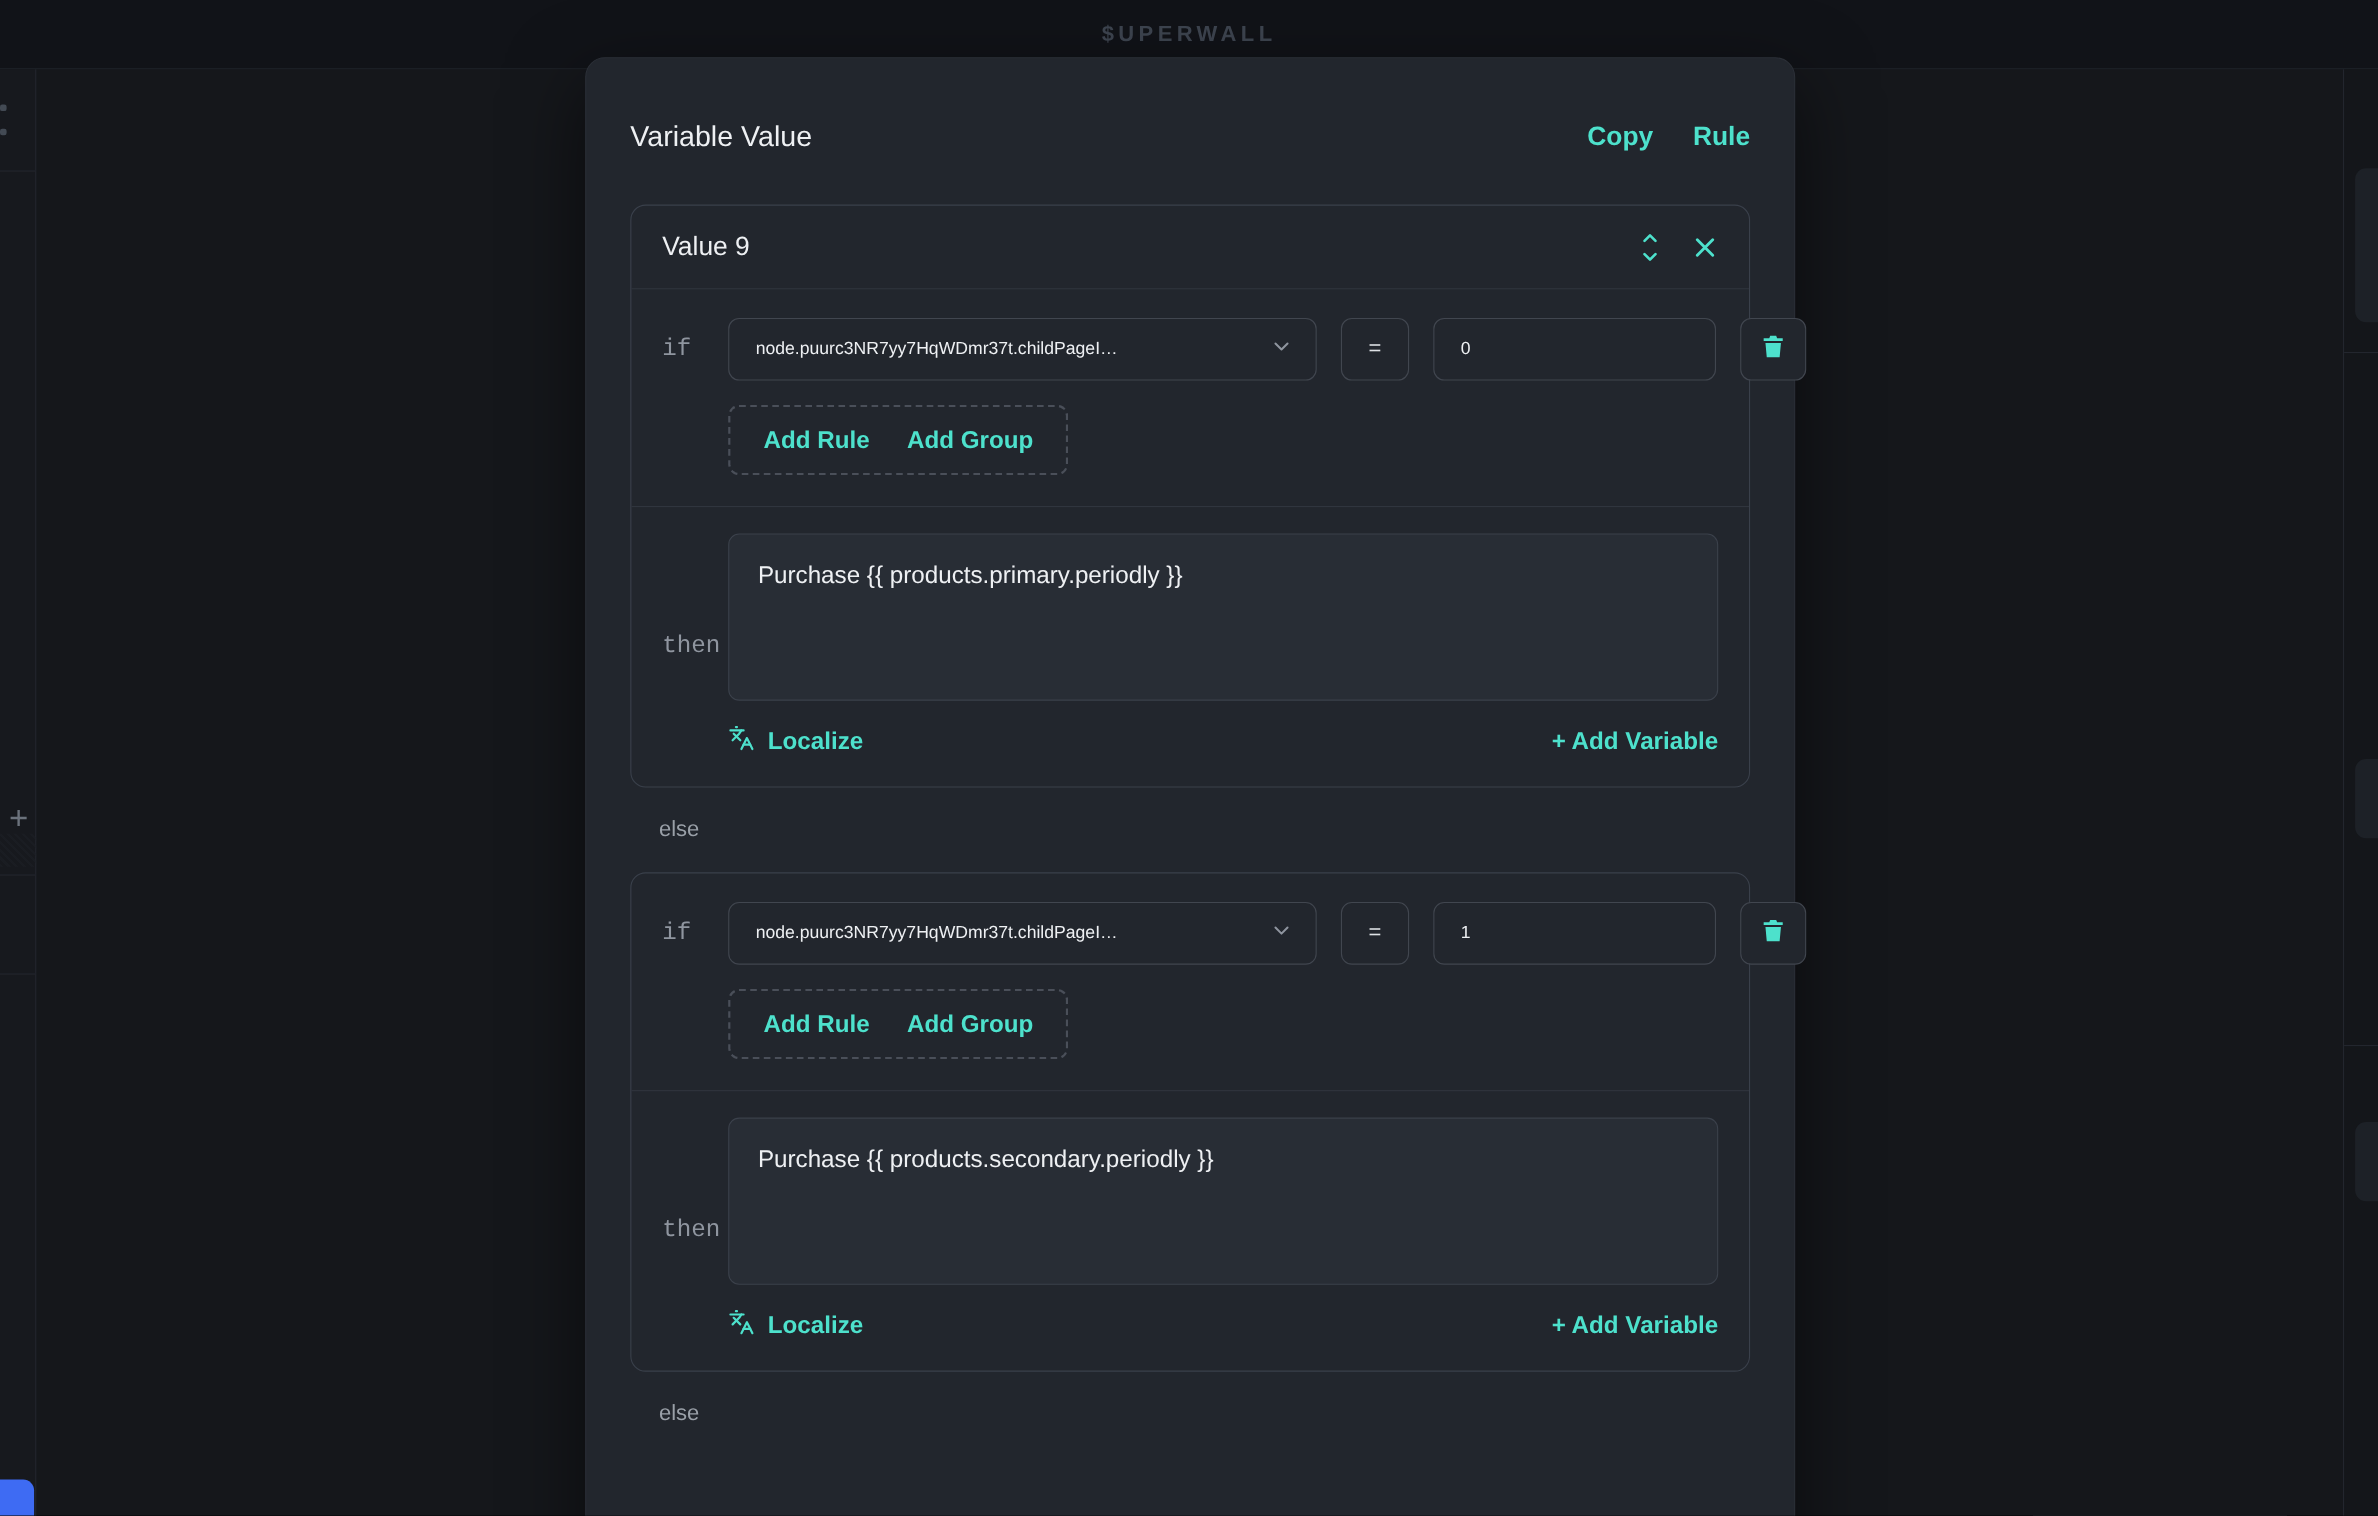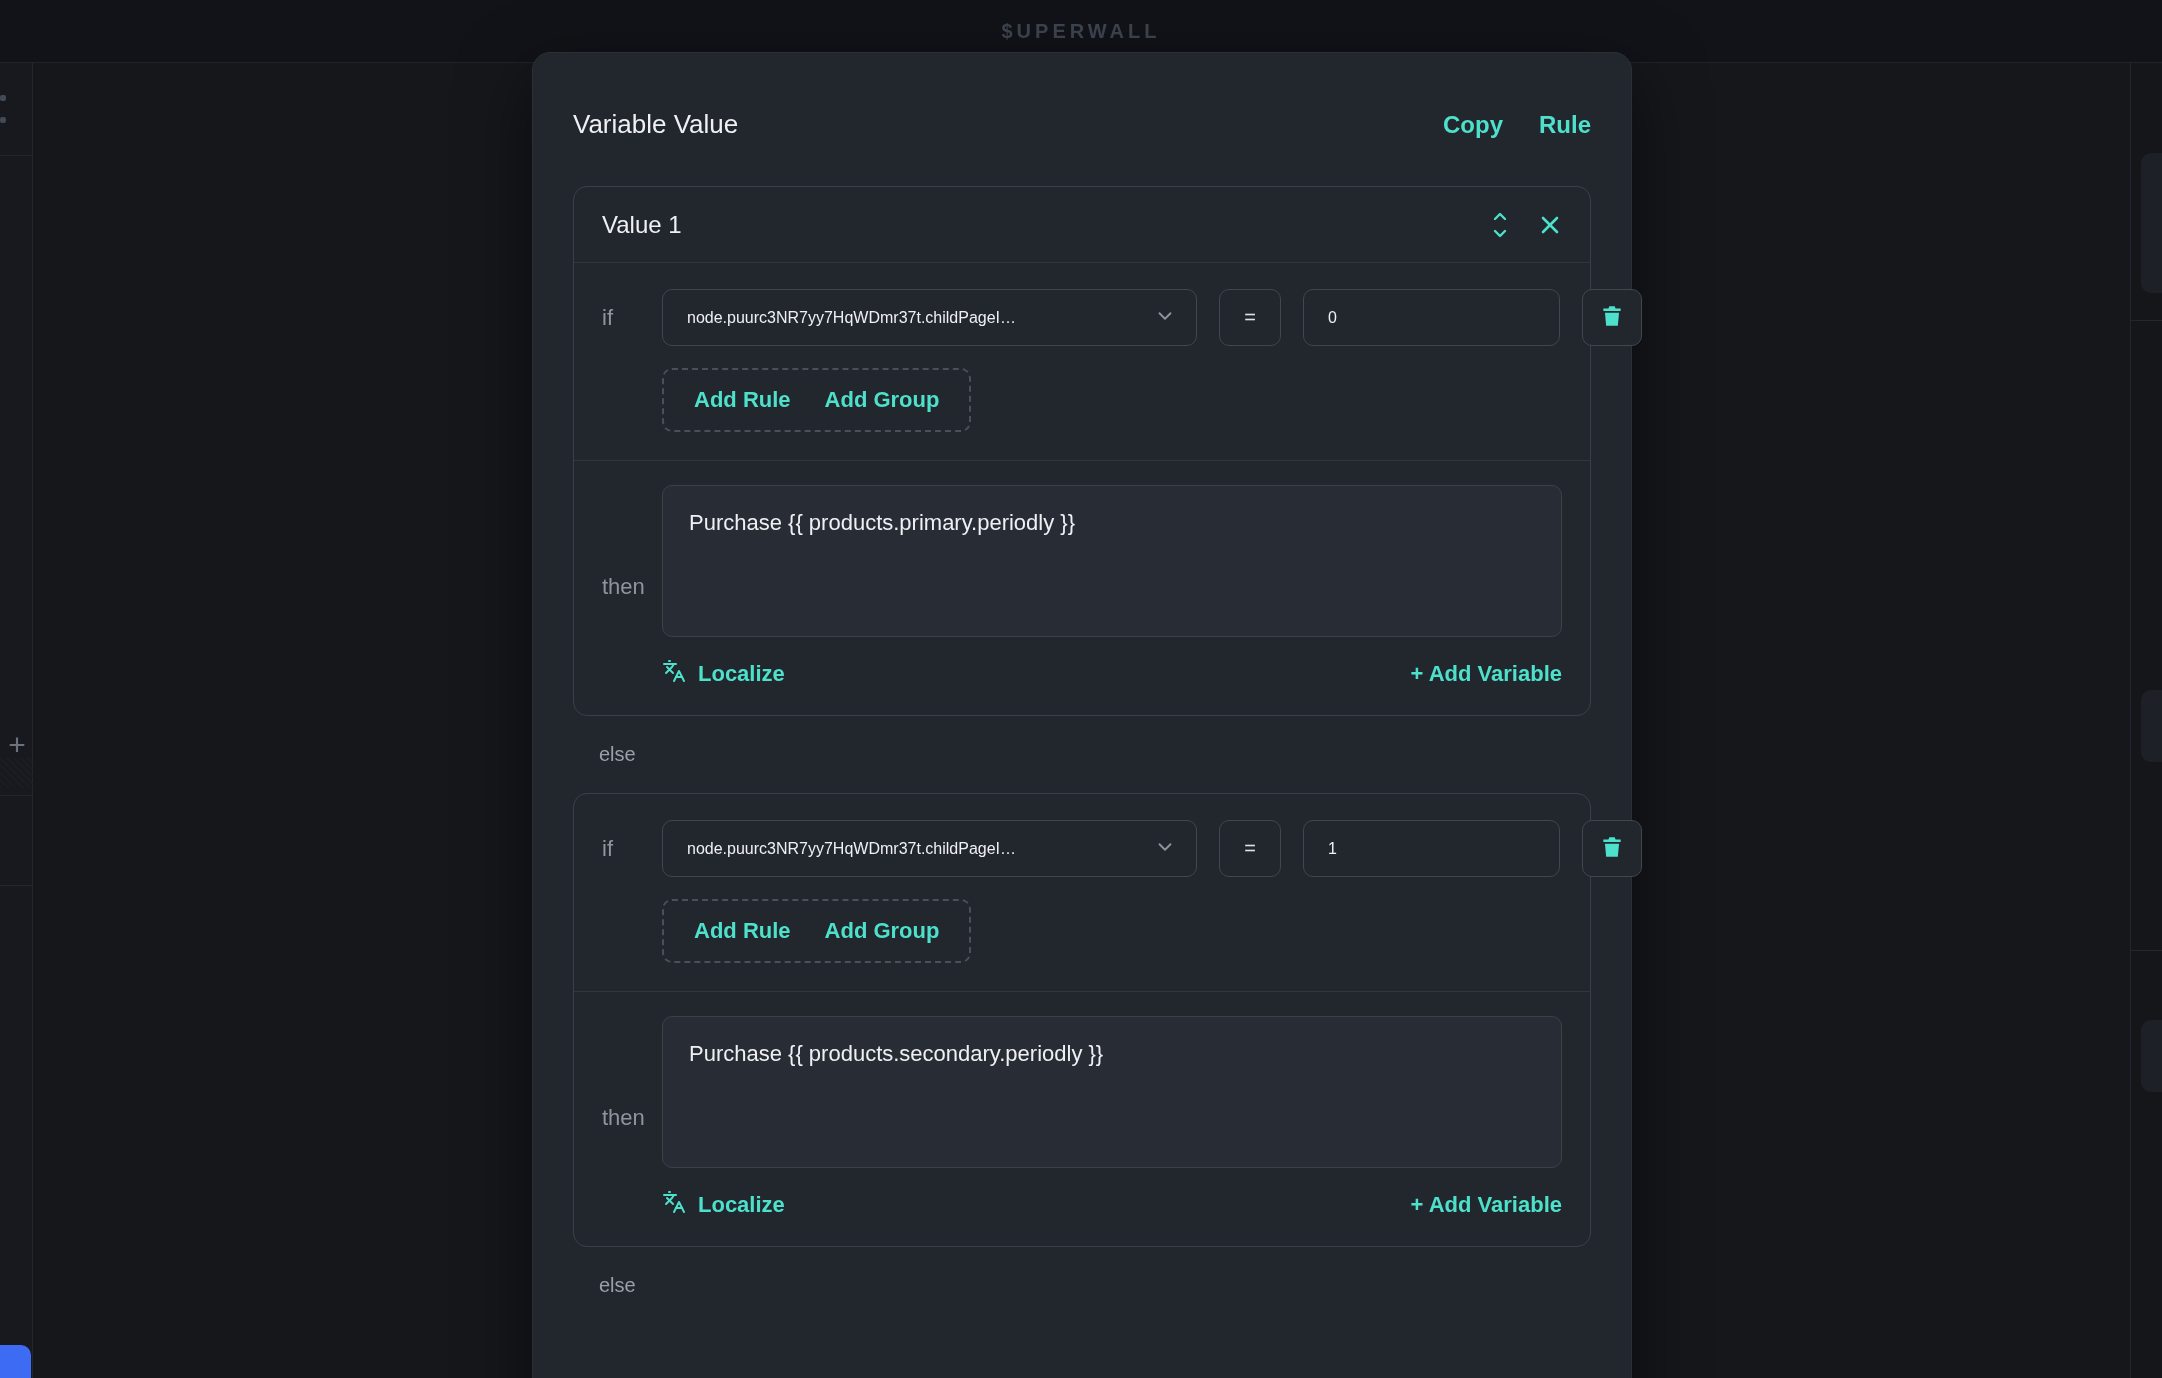--- a/index.html
+++ b/index.html
@@ -80,21 +80,21 @@
   .value-card{border:1px solid var(--border);border-radius:14px;margin-bottom:0;}
   .card-header{
     height:76px;display:flex;align-items:center;justify-content:space-between;
     padding:0 28px;border-bottom:1px solid var(--border-soft);
   }
   .card-title{font-size:24px;font-weight:400;color:var(--text);}
   .card-controls{display:flex;align-items:center;gap:26px;}
   .icon-btn{background:none;border:none;cursor:pointer;color:var(--accent);display:flex;align-items:center;}
   .icon-btn svg{display:block;}
   .if-section{padding:26px 28px 28px 28px;display:grid;grid-template-columns:60px 1fr;row-gap:22px;}
-  .kw{color:var(--muted);font-size:22px;font-weight:500;align-self:center;}
+  .kw{color:var(--muted);font-size:22px;font-weight:500;align-self:center;font-family:Liberation Mono, monospace;}
   .rule-row{display:flex;align-items:center;gap:22px;}
   .control{
     height:57px;background:var(--input-bg);border:1px solid #41464f;border-radius:10px;
     color:var(--text);font-family:inherit;font-size:16px;
   }
   .dropdown{
     width:535px;display:flex;align-items:center;justify-content:space-between;
     padding:0 20px 0 24px;cursor:pointer;text-align:left;
   }
   .dropdown .dd-text{white-space:nowrap;overflow:hidden;max-width:455px;}
@@ -158,21 +158,21 @@
     <div class="modal-header">
       <div class="modal-title">Variable Value</div>
       <div class="modal-actions">
         <button class="link-btn">Copy</button>
         <button class="link-btn">Rule</button>
       </div>
     </div>
 
     <section class="value-card">
       <header class="card-header">
-        <span class="card-title">Value 1</span>
+        <span class="card-title">Value 9</span>
         <span class="card-controls">
           <button class="icon-btn">
             <span>
               <svg width="24" height="30" viewBox="0 0 24 30" fill="none" stroke="currentColor" stroke-width="2.4" stroke-linecap="round" stroke-linejoin="round">
                   <polyline points="7,9 12,4 17,9"></polyline>
                   <polyline points="7,21 12,26 17,21"></polyline>
                 </svg>
             </span>
           </button>
           <button class="icon-btn">

